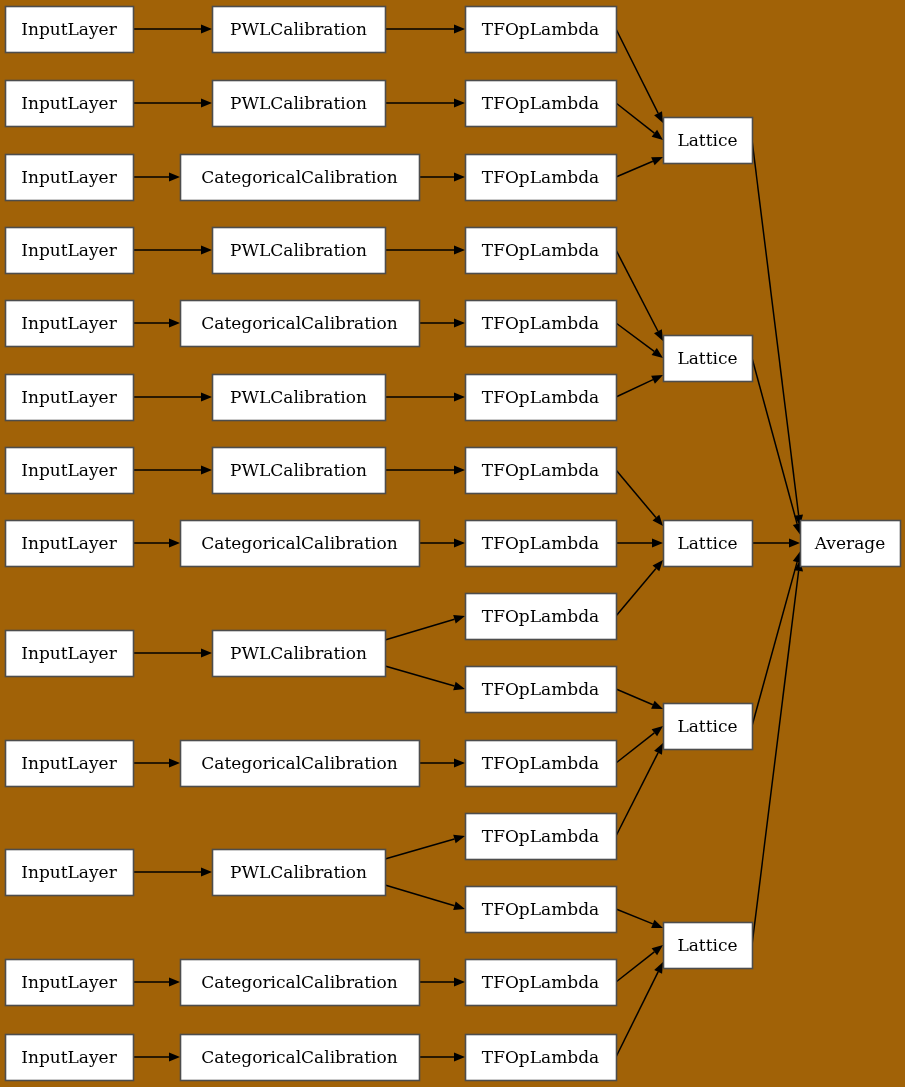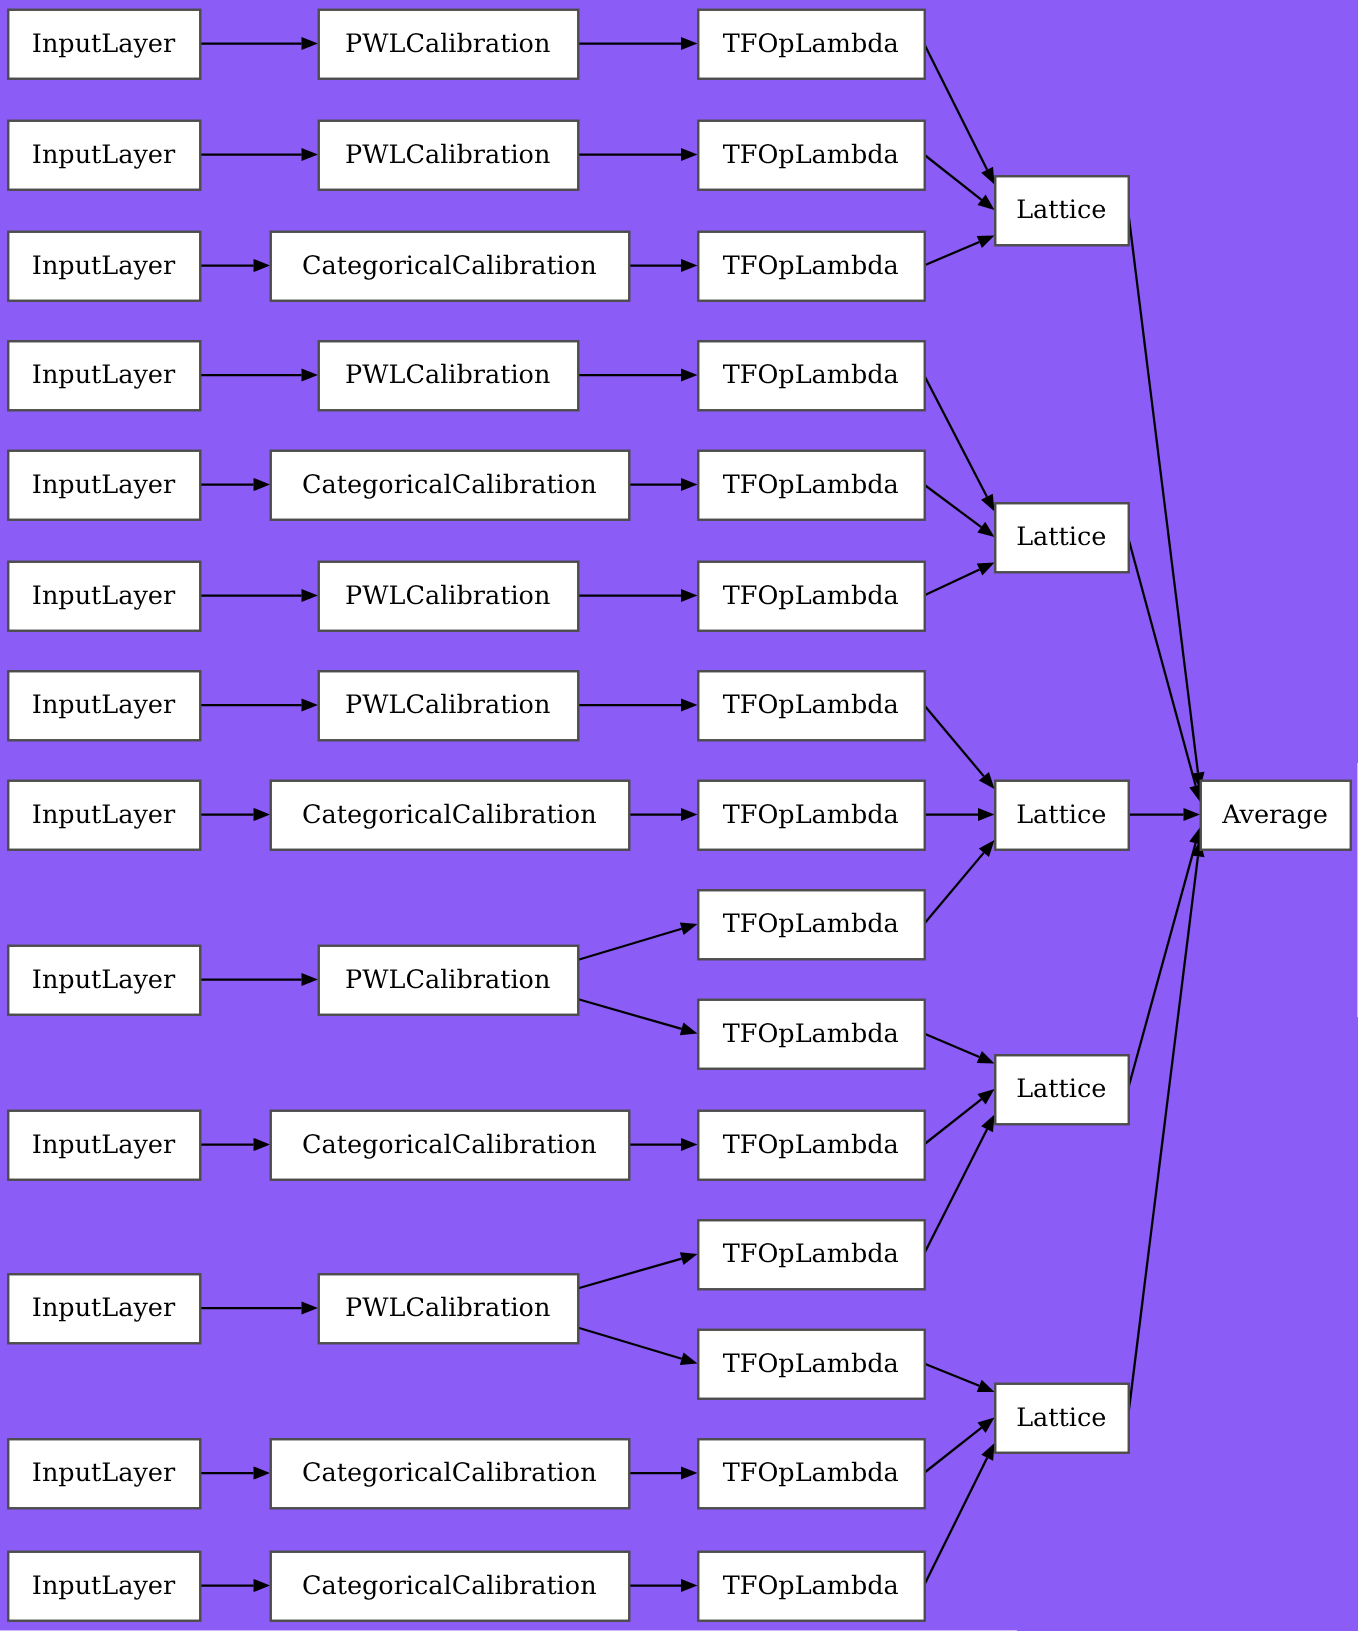--- a/index.html
+++ b/index.html
@@ -4,21 +4,21 @@
 <style>
   html, body {
     margin: 0;
     padding: 0;
     background: #ffffff;
   }
   #graph-root {
     position: relative;
     width: 905px;
     height: 1087px;
-    background: #8b5cf6;
+    background: #a16207;
     font-family: "DejaVu Serif", "Liberation Serif", serif;
     overflow: hidden;
   }
   #graph-svg {
     position: absolute;
     left: 0;
     top: 0;
     width: 905px;
     height: 1087px;
   }

